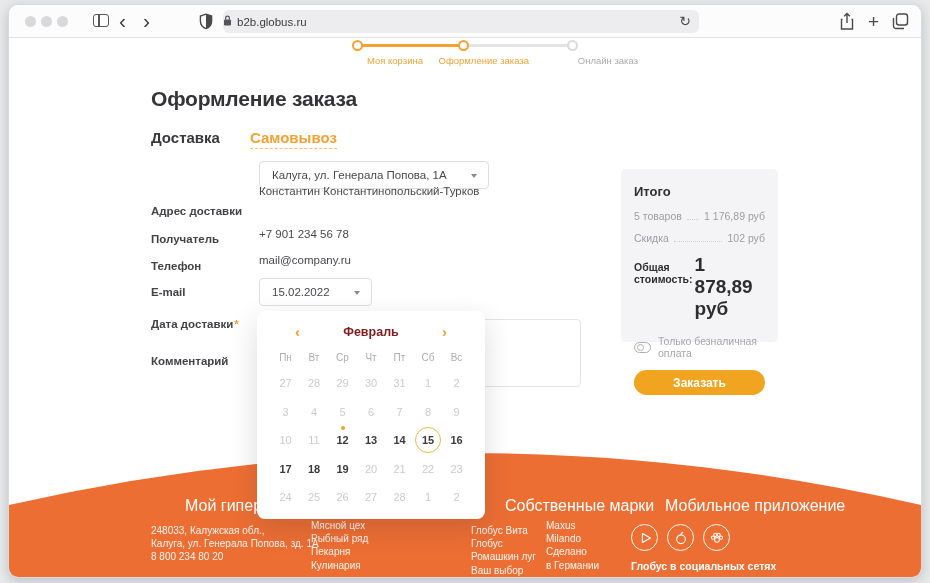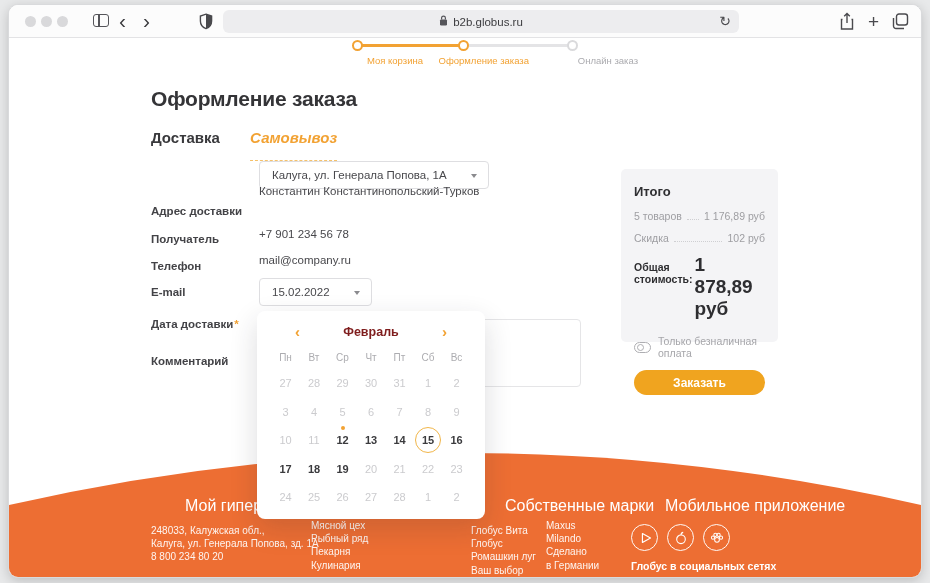--- a/index.html
+++ b/index.html
@@ -27,41 +27,41 @@
     background:#FCFCFC;border-bottom:1px solid #E3E3E5;
   }
   .tdot{position:absolute;top:11px;width:11px;height:11px;border-radius:50%;background:#D9D9DB;}
   .tdot.d1{left:16px}.tdot.d2{left:32px}.tdot.d3{left:48px}
   .sidebar-ic{position:absolute;left:84px;top:9px;width:16px;height:13px;border:1.6px solid #55555A;border-radius:3px;}
   .sidebar-ic::before{content:'';position:absolute;left:4px;top:0;bottom:0;width:1.6px;background:#55555A;}
   .chev{position:absolute;top:1px;font-size:21px;color:#3A3A3E;line-height:30px;font-weight:400;}
   .chev.back{left:110px}.chev.fwd{left:134px}
   .shield-ic{position:absolute;left:190px;top:8px;}
   .addressbar{
-    position:absolute;left:214px;top:5px;width:516px;height:23px;border-radius:6px;
-    background:#EDEDEF;display:flex;align-items:center;justify-content:center;gap:5px;
+    position:absolute;left:214px;top:5px;width:476px;height:23px;border-radius:6px;
+    background:#EDEDEF;display:flex;align-items:center;gap:5px;
     font-size:11.5px;color:#3C3C3F;
   }
   .reload{position:absolute;right:8px;top:1px;font-size:14px;color:#4A4A4E;line-height:21px;font-family:"DejaVu Sans",sans-serif;}
   .share-ic{position:absolute;right:66px;top:7px;}
   .plus-ic{position:absolute;right:42px;top:3px;font-size:19px;color:#4A4A4E;font-weight:400;line-height:27px;}
   .tabs-ic{position:absolute;right:12px;top:8px;}
   
   .sline{position:absolute;top:39px;height:2.5px;border-radius:2px;}
   .sline.l1{left:349px;width:106px;background:var(--accent);}
   .sline.l2{left:455px;width:109px;background:#E4E4E6;}
   .sdot{position:absolute;top:35px;width:11px;height:11px;border-radius:50%;background:#fff;border:2.6px solid var(--accent);}
   .sdot.s1{left:343px}.sdot.s2{left:449px}.sdot.s3{left:558px;border-color:#DADADC;}
   .slabel{position:absolute;top:50px;width:130px;text-align:right;font-size:9.5px;color:var(--accent);}
   .slabel.s1{left:284px}.slabel.s2{left:390px}.slabel.s3{left:499px;color:#ABABAF;}
   
   .page-title{position:absolute;left:142px;top:82px;font-size:21px;font-weight:700;color:#343437;letter-spacing:-0.2px;}
   .tabbar{position:absolute;left:142px;top:124px;font-size:15px;font-weight:700;}
   .tab-delivery{color:#39393C;margin-right:30px;}
-  .tab-pickup{color:var(--accent);border-bottom:1px dashed #F5C16A;padding-bottom:14px;font-style:italic;}
+  .tab-pickup{color:var(--accent);border-bottom:1px dashed #F5C16A;padding-bottom:2px;}
   
   .flabel{position:absolute;left:142px;font-size:11.5px;font-weight:700;color:#434347;margin-top:32px;}
   .req{color:var(--accent);margin-left:1px;}
   .fvalue{position:absolute;left:250px;font-size:11.5px;color:#48484C;}
   .select{
     position:absolute;left:250px;height:28px;border:1px solid #DEDEE1;border-radius:4px;
     background:#fff;display:flex;align-items:center;padding:0 12px;font-size:11.5px;color:#48484C;
   }
   .caret{position:absolute;right:11px;top:12px;width:0;height:0;border-left:3.5px solid transparent;border-right:3.5px solid transparent;border-top:4px solid #8A8A8E;}
   .textarea{

